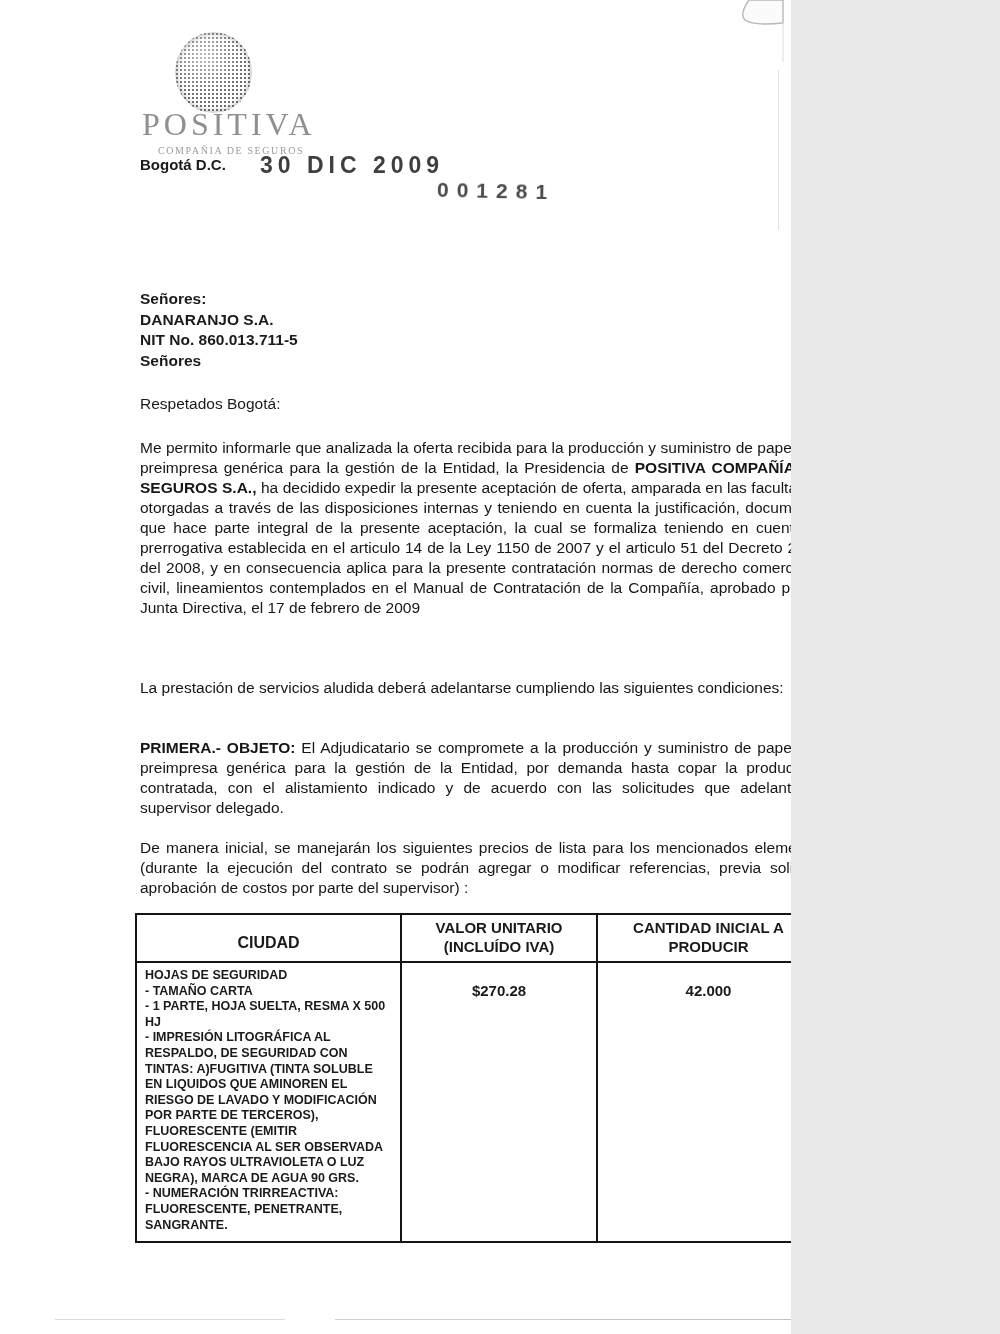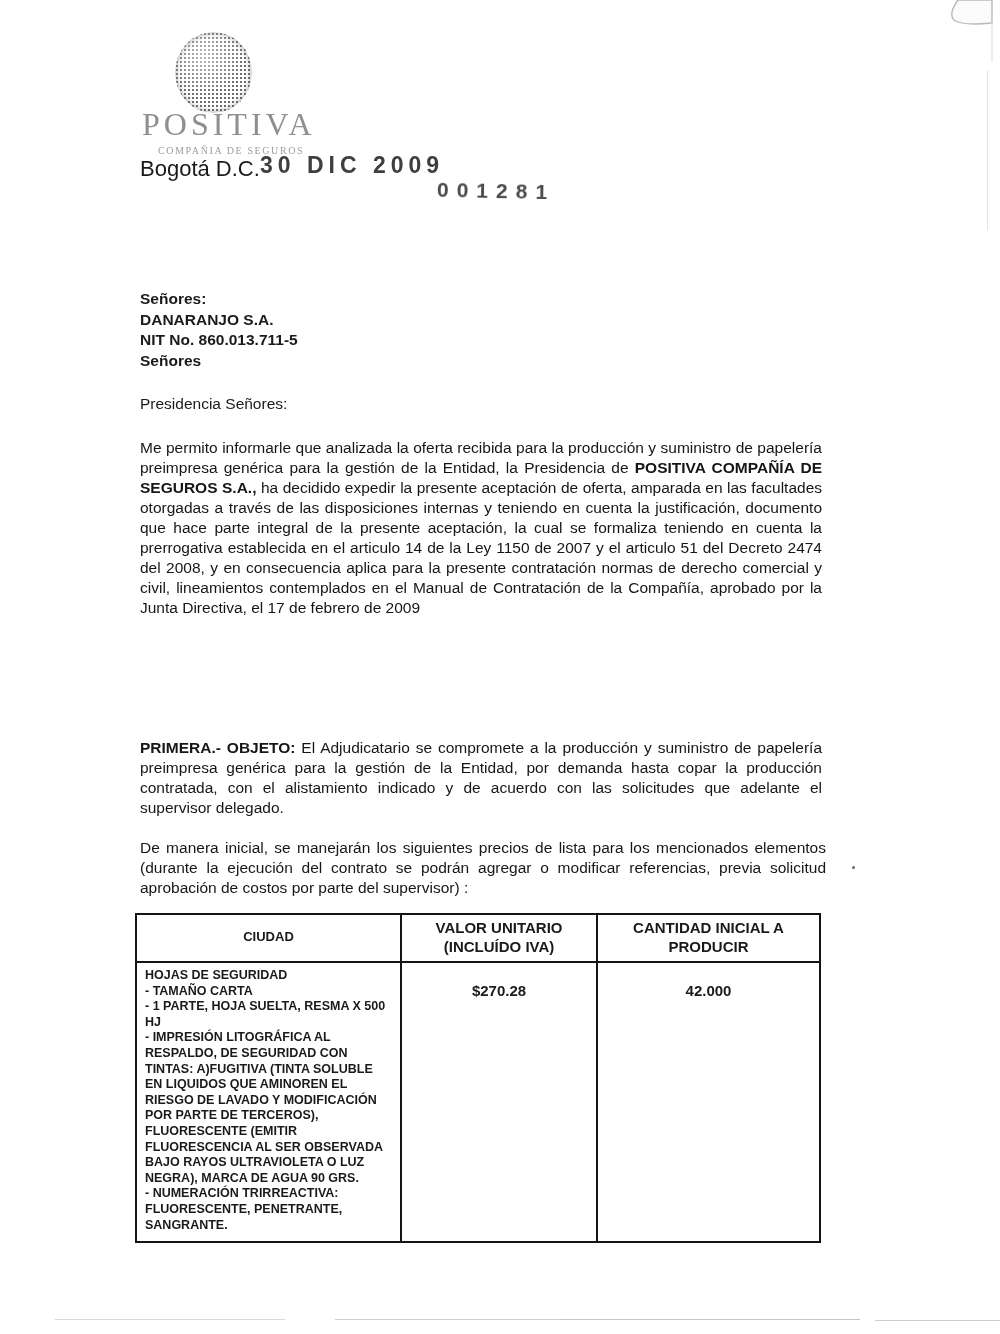--- a/index.html
+++ b/index.html
@@ -1,21 +1,21 @@
 <!DOCTYPE html>
 <html><head>
 <meta charset="utf-8">
 <style>
   * { margin: 0; padding: 0; box-sizing: border-box; }
   html, body { background: #e8e8e8; }
   body { font-family: "Liberation Sans", sans-serif; }
 
   .page {
     position: relative;
-    width: 1000px;
+    width: 791px;
     height: 1334px;
     background: #ffffff;
     overflow: hidden;
     color: #1a1a1a;
   }
 
   
   .logo { position: absolute; left: 140px; top: 30px; width: 260px; }
   .globe {
     position: absolute; left: 35px; top: 2px;
@@ -36,21 +36,21 @@
   .tagline {
     position: absolute; left: 18px; top: 115px;
     font-family: "Liberation Serif", serif;
     font-size: 10px; letter-spacing: 1.6px;
     color: #9c9c9c; white-space: nowrap;
   }
 
   
   .city-label {
     position: absolute; left: 140px; top: 156px;
-    font-size: 22px; font-weight: normal; white-space: nowrap;
+    font-size: 15px; font-weight: bold; white-space: nowrap;
   }
   .date-stamp {
     position: absolute; left: 260px; top: 152px;
     font-size: 23px; font-weight: 600; letter-spacing: 5px;
     color: #3f3f3f; white-space: nowrap;
     transform: scaleY(1.05);
     filter: blur(.2px);
   }
   .number-stamp {
     position: absolute; left: 437px; top: 179px;
@@ -93,21 +93,21 @@
     width: 684px; border-collapse: collapse; table-layout: fixed;
   }
   .prices-table td, .prices-table th { border: 2px solid #141414; vertical-align: top; }
   .col-item { width: 265px; }
   .col-unit { width: 196px; }
   .col-qty  { width: 223px; }
   th.hdr {
     font-weight: bold; text-align: center; white-space: pre-line;
     padding: 3px 4px 5px 4px; line-height: 19px; font-size: 15px;
   }
-  th.hdr-item { font-size: 13px; line-height: 17px; padding-top: 13px; }
+  th.hdr-item { font-size: 16px; line-height: 17px; padding-top: 19px; }
   td.cell-item {
     font-weight: bold; font-size: 12.5px; line-height: 15.6px;
     padding: 5px 8px 8px 8px; white-space: pre-line;
   }
   td.cell-center {
     font-weight: bold; font-size: 15px; text-align: center; padding-top: 19px; margin-top: 9px;
   }
 
   
   .corner-curl { position: absolute; right: 0; top: 0; width: 60px; height: 70px; }
@@ -132,24 +132,25 @@
   <div class="number-stamp">001281</div>
 
 
   <div class="addressee">
     <div>Señores:</div>
     <div>DANARANJO S.A.</div>
     <div>NIT No. 860.013.711-5</div>
     <div>Señores</div>
   </div>
 
-  <div class="greeting">Presidencia Señores:</div>
+  <div class="greeting">Respetados Bogotá:</div>
 
   <p class="para p1"><span>Me permito informarle que analizada la oferta recibida para la producción y suministro de papelería preimpresa genérica para la gestión de la Entidad,  la Presidencia de </span><b>POSITIVA COMPAÑÍA DE SEGUROS S.A.,</b><span> ha decidido expedir la presente aceptación de oferta, amparada en las facultades otorgadas a través de las disposiciones internas y teniendo en cuenta la  justificación, documento que hace parte integral de la presente aceptación, la cual se formaliza teniendo en cuenta la prerrogativa establecida en el articulo 14 de la Ley 1150 de 2007 y el articulo 51 del Decreto 2474 del 2008, y en consecuencia aplica para la presente contratación normas de derecho comercial y civil, lineamientos contemplados en el Manual de Contratación de la Compañía, aprobado por la Junta Directiva, el 17 de febrero de 2009</span></p>
 
+  <p class="para p2">La prestación de servicios aludida deberá adelantarse cumpliendo las siguientes condiciones:</p>
 
   <p class="para p3"><b>PRIMERA.- OBJETO:</b><span> El Adjudicatario se compromete a la producción y suministro de papelería preimpresa genérica para la gestión de la Entidad, por demanda hasta copar la producción contratada, con el alistamiento indicado y de acuerdo con las solicitudes que adelante el supervisor delegado.</span></p>
 
   <p class="para p4">De manera inicial, se manejarán los siguientes precios de lista para los mencionados elementos (durante la ejecución del contrato se podrán agregar o modificar referencias, previa solicitud aprobación de costos por parte del supervisor) :</p>
 
   <div class="artifact-dot"></div>
 
   <table class="prices-table">
     <colgroup>
       <col class="col-item">

